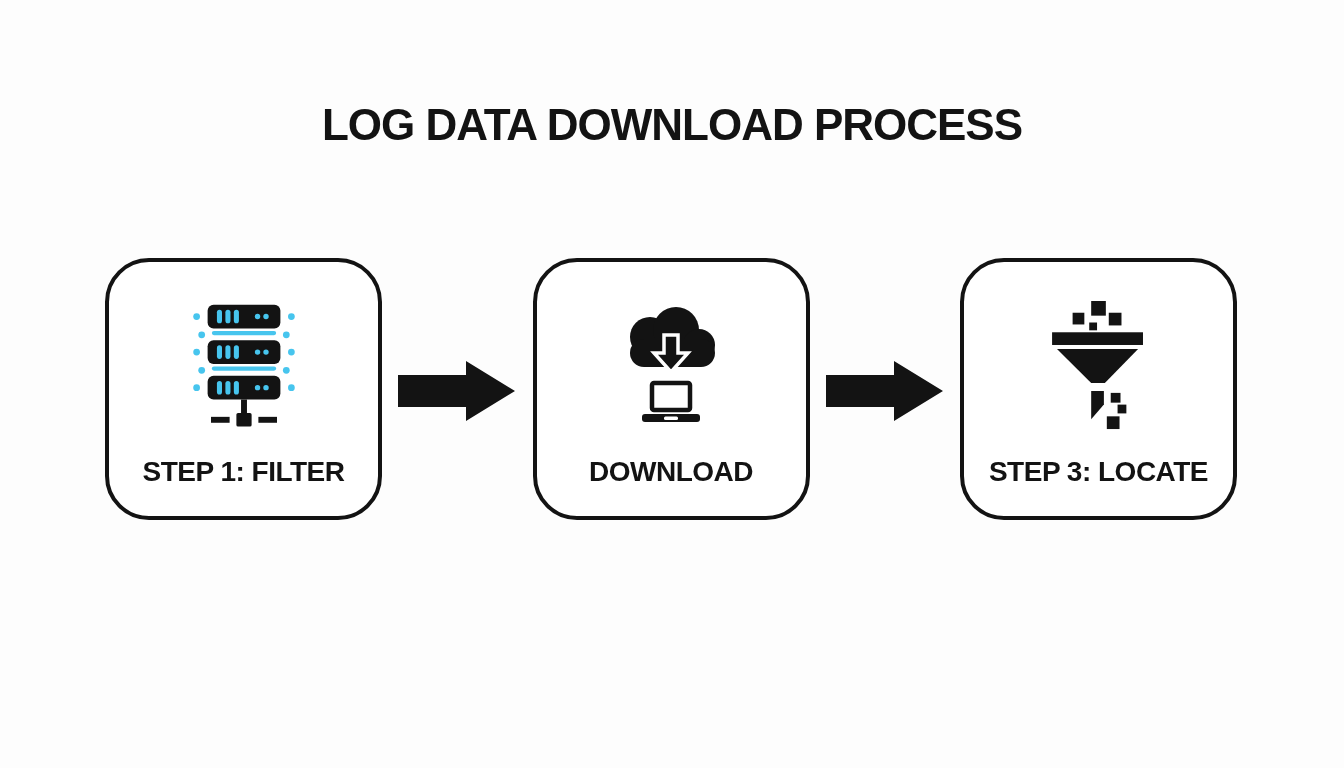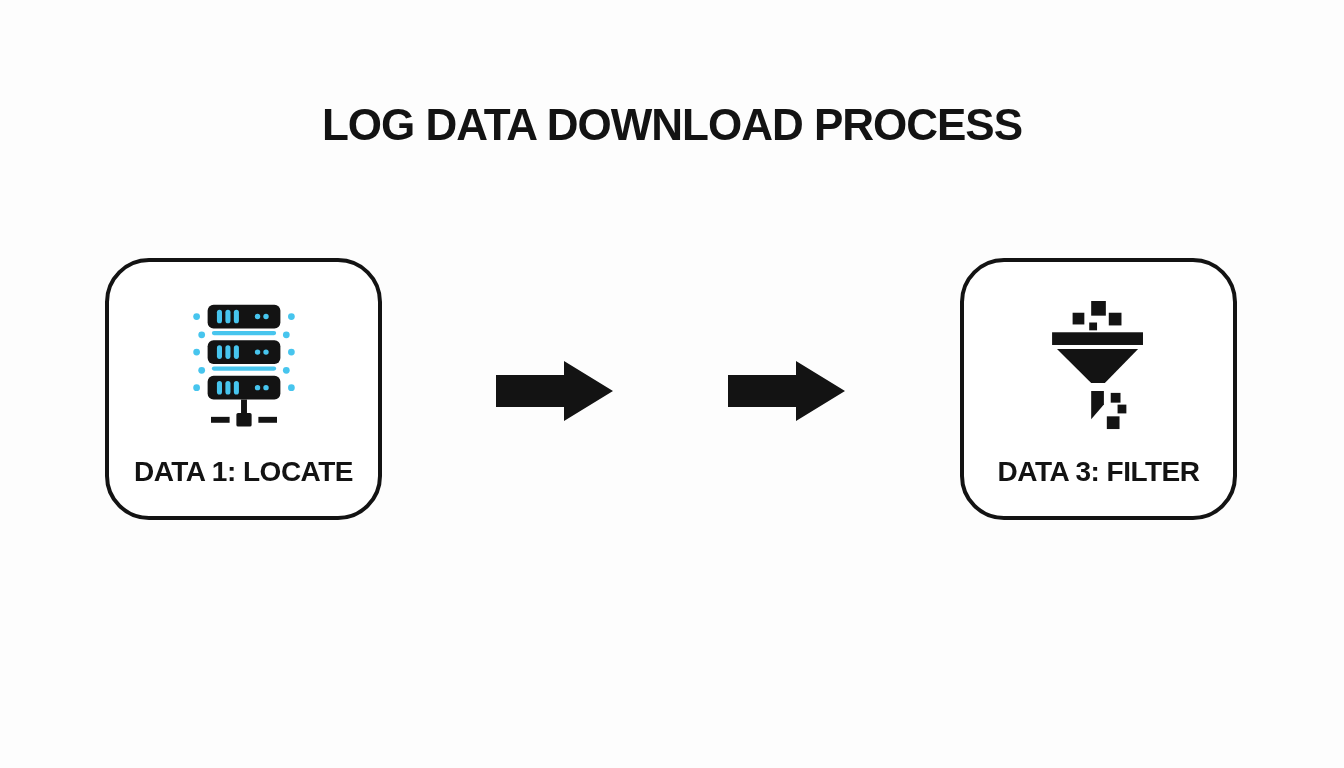--- a/index.html
+++ b/index.html
@@ -123,29 +123,49 @@
           </g>
 
           <g fill="var(--ink)">
             <rect x="61.5" y="114" width="7" height="16"></rect>
             <rect x="56" y="130" width="18" height="16" rx="2"></rect>
             <rect x="26" y="134.5" width="22" height="7"></rect>
             <rect x="82" y="134.5" width="22" height="7"></rect>
           </g>
         </svg>
       </div>
-      <div class="step-label">DATA 1: LOCATE</div>
+      <div class="step-label">STEP 1: FILTER</div>
     </div>
 
     <div class="connector">
       <svg width="118" height="62" viewBox="0 0 118 62">
         <polygon fill="var(--ink)" points="0,15 68,15 68,1 117,31 68,61 68,47 0,47"></polygon>
       </svg>
     </div>
 
+    <div class="step-card">
+      <div class="icon-area">
+        <svg width="100" height="126" viewBox="0 0 100 126">
+
+          <g fill="var(--ink)">
+            <circle cx="29" cy="34" r="20"></circle>
+            <circle cx="55" cy="27" r="23"></circle>
+            <circle cx="78" cy="42" r="16"></circle>
+            <rect x="9" y="36" width="85" height="28" rx="14"></rect>
+          </g>
+
+          <path d="M43,32 L57,32 L57,50 L67,50 L50,69 L33,50 L43,50 Z" fill="var(--ink)" stroke="#ffffff" stroke-width="3.5" stroke-linejoin="miter"></path>
+
+          <rect x="31" y="80" width="38" height="27" rx="2" fill="#ffffff" stroke="var(--ink)" stroke-width="4.5"></rect>
+          <rect x="21" y="111" width="58" height="8" rx="3" fill="var(--ink)"></rect>
+          <rect x="43" y="113.5" width="14" height="3.5" rx="1.5" fill="#ffffff"></rect>
+        </svg>
+      </div>
+      <div class="step-label">DOWNLOAD</div>
+    </div>
 
     <div class="connector">
       <svg width="118" height="62" viewBox="0 0 118 62">
         <polygon fill="var(--ink)" points="0,15 68,15 68,1 117,31 68,61 68,47 0,47"></polygon>
       </svg>
     </div>
 
     <div class="step-card">
       <div class="icon-area">
         <svg width="98" height="130" viewBox="0 0 100 133">
@@ -161,17 +181,17 @@
             <polygon points="7,49 90,49 56,84 42,84"></polygon>
 
             <polygon points="42,92 55,92 55,106 42,121"></polygon>
 
             <rect x="62" y="94" width="10" height="10"></rect>
             <rect x="69" y="106" width="9" height="9"></rect>
             <rect x="58" y="118" width="13" height="13"></rect>
           </g>
         </svg>
       </div>
-      <div class="step-label">DATA 3: FILTER</div>
+      <div class="step-label">STEP 3: LOCATE</div>
     </div>
 
   </div>
 </div>
 
 </body></html>

